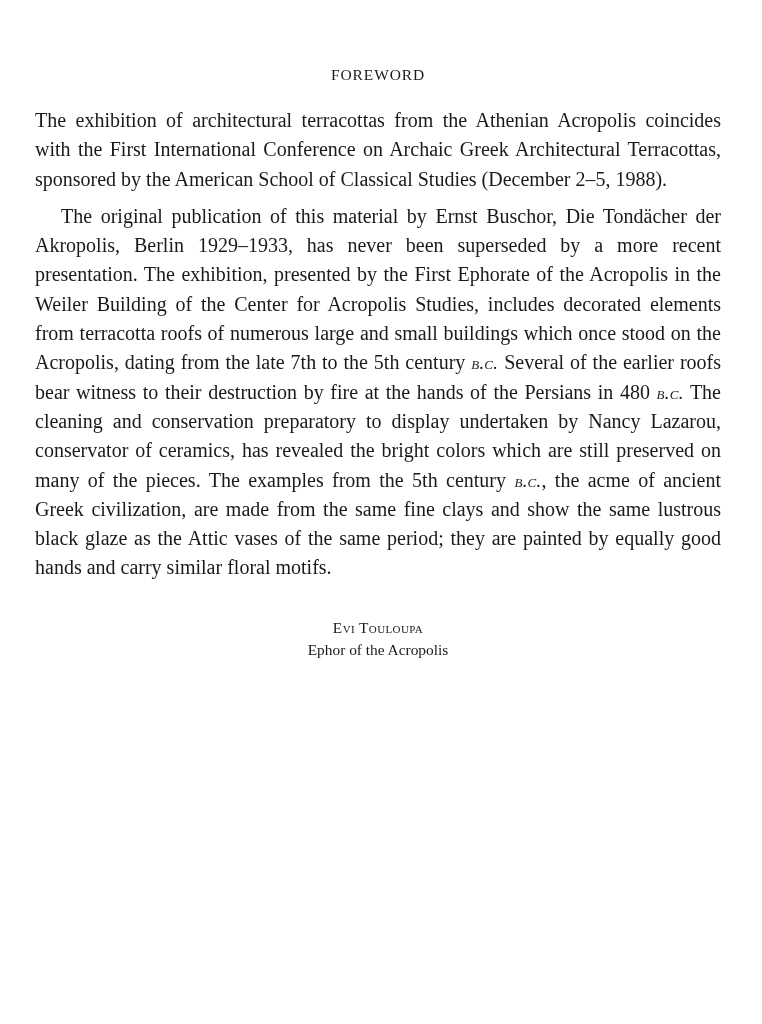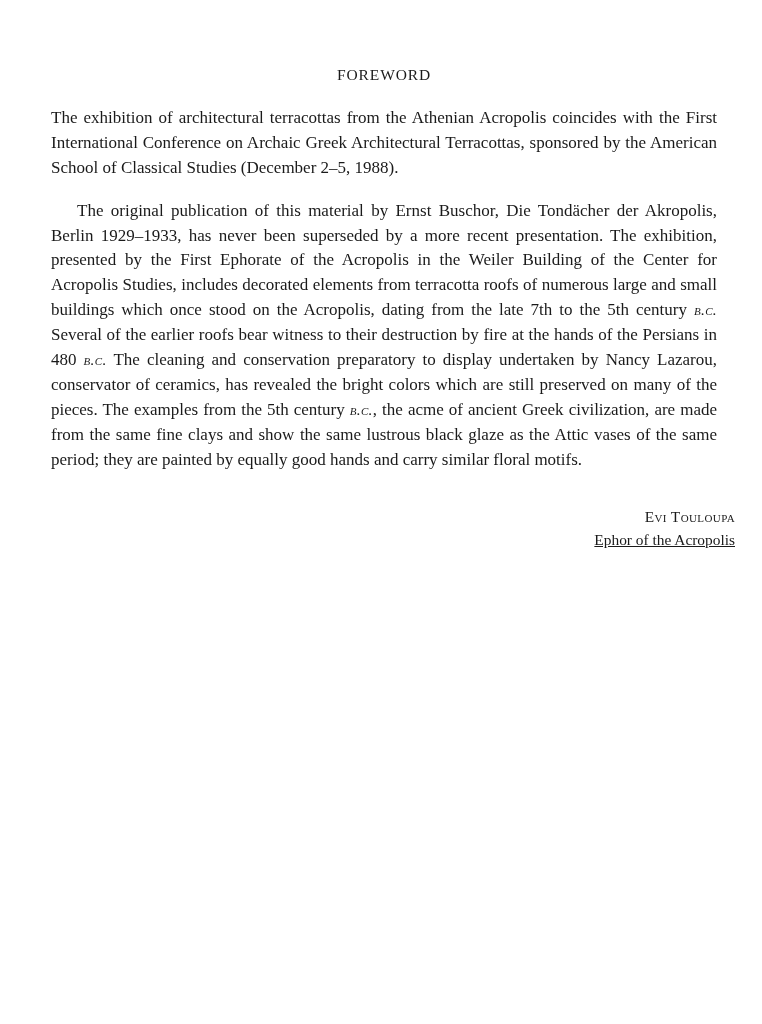--- a/index.html
+++ b/index.html
@@ -16,63 +16,62 @@
   }
   .page {
     position: relative;
     width: 762px;
     height: 1024px;
     box-sizing: border-box;
     padding: 0;
   }
   .content {
     position: absolute;
-    left: 33px;
+    left: 27px;
     top: 66px;
     width: 702px;
   }
   .doc-title {
     text-align: center;
     font-size: 15.5px;
     letter-spacing: 0.9px;
     margin: 0 0 22px 0;
     font-weight: normal;
   }
   p.body-par {
-    margin: 18px;
-    font-size: 17px;
+    margin: 8px;
+    font-size: 20px;
     line-height: 1.465;
     text-align: justify;
     text-justify: inter-word;
     hyphens: none;
   }
   p.body-par.indent {
     text-indent: 26px;
   }
   .it {
   }
   .sc {
     font-variant: small-caps;
     font-size: 0.92em;
     letter-spacing: 0.3px;
     font-style: italic;
   }
   .signature {
     margin-top: 34px;
-    text-align: right;
+    text-align: center;
     font-size: 15.4px;
     line-height: 1.44;
   }
   .sig-name {
     font-variant: small-caps;
     letter-spacing: 0.4px;
   }
   .sig-role {
     display: block;
-    text-decoration: underline;
   }
 </style>
 </head>
 <body>
 
 <div class="page">
   <div class="content">
 
     <h1 class="doc-title">FOREWORD</h1>
 

